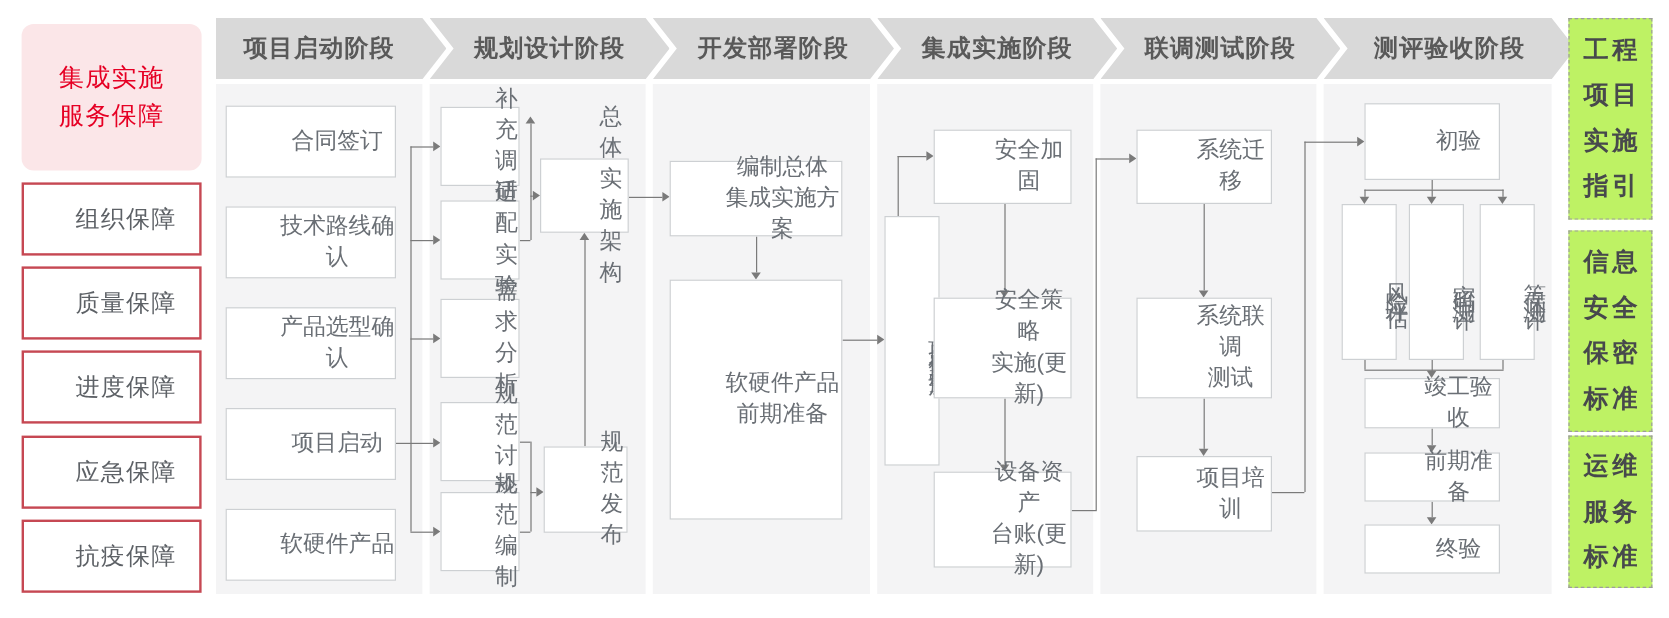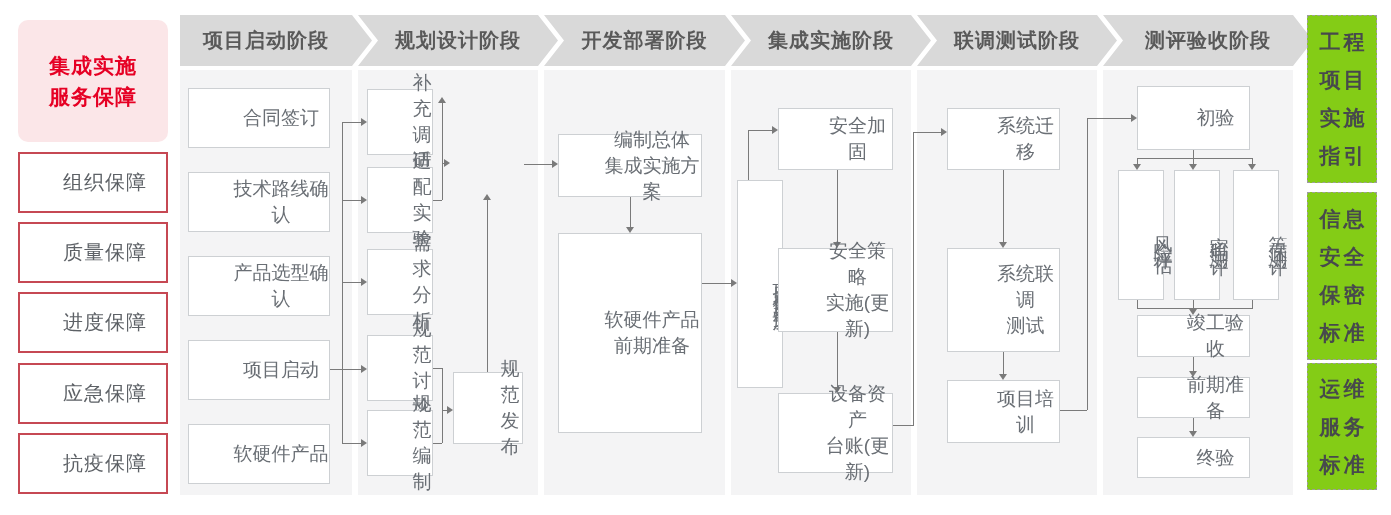--- a/index.html
+++ b/index.html
@@ -2,21 +2,21 @@
 <html><head>
 <meta charset="utf-8">
 <style>
   html,body{margin:0;padding:0;background:#fff;}
   body{font-family:"Liberation Sans","DejaVu Sans",sans-serif;}
   #canvas{position:relative;width:1391px;height:515px;background:#fff;overflow:hidden;}
 
   
   .side-title{position:absolute;left:18px;top:20px;width:150px;height:122px;background:#fbe6e8;
     border-radius:10px;display:flex;flex-direction:column;align-items:center;justify-content:center;
-    color:#e60024;font-size:21px;font-weight:bold;line-height:31px;letter-spacing:1px;}
+    color:#e60024;font-size:21px;font-weight:normal;line-height:31px;letter-spacing:1px;}
   .side-item{position:absolute;left:18px;width:150px;height:61px;background:#fff;
     border:2px solid #c64853;box-sizing:border-box;display:flex;align-items:center;justify-content:center;
     color:#5d6166;font-size:20px;letter-spacing:1px;padding-left:24px;}
 
   
   .hdr{position:absolute;top:15px;height:51px;background:#d9d9d9;color:#595959;
     font-size:20px;font-weight:bold;letter-spacing:1px;display:flex;align-items:center;justify-content:center;
     box-sizing:border-box;padding-right:20px;
     clip-path:polygon(0 0,calc(100% - 20px) 0,100% 50%,calc(100% - 20px) 100%,0 100%,20px 50%);}
   .hdr-first{clip-path:polygon(0 0,calc(100% - 20px) 0,100% 50%,calc(100% - 20px) 100%,0 100%);padding-left:0;}
@@ -34,21 +34,21 @@
   .vbox-small{letter-spacing:7px;}
 
   
   .cl{position:absolute;background:#7a7a7a;}
   .ar{position:absolute;width:0;height:0;}
   .ar-r{border-top:4px solid transparent;border-bottom:4px solid transparent;border-left:6px solid #7a7a7a;}
   .ar-d{border-left:4px solid transparent;border-right:4px solid transparent;border-top:6px solid #7a7a7a;}
   .ar-u{border-left:4px solid transparent;border-right:4px solid transparent;border-bottom:6px solid #7a7a7a;}
 
   
-  .std{position:absolute;left:1307px;width:70px;border:1.5px dashed #9d9d9d;box-sizing:border-box;background:#84cc16;
+  .std{position:absolute;left:1307px;width:70px;border:1.5px dashed #9d9d9d;box-sizing:border-box;background:#bef264;
     display:flex;flex-direction:column;align-items:center;justify-content:center;}
   .std-row{color:#47494c;font-size:21px;font-weight:bold;line-height:38px;letter-spacing:3px;text-indent:3px;white-space:nowrap;}
 </style>
 </head>
 <body>
 
 <div id="canvas">
 
   <div class="panel" style="left:180px;width:172px"></div>
   <div class="panel" style="left:358px;width:180px"></div>
@@ -161,20 +161,24 @@
       <span>分析</span>
   </div>
   <div class="box" style="left:367px;top:335px;width:66px;height:66px">
     <span>规范</span>
       <span>讨论</span>
   </div>
   <div class="box" style="left:367px;top:410px;width:66px;height:66px">
     <span>规范</span>
       <span>编制</span>
   </div>
+  <div class="box" style="left:450px;top:132px;width:74px;height:62px">
+    <span>总体实</span>
+      <span>施架构</span>
+  </div>
   <div class="box" style="left:453px;top:372px;width:70px;height:72px">
     <span>规范</span>
       <span>发布</span>
   </div>
 
   <div class="box" style="left:558px;top:134px;width:144px;height:63px">
     <span>编制总体</span>
       <span>集成实施方案</span>
   </div>
   <div class="box" style="left:558px;top:233px;width:144px;height:200px">
@@ -187,21 +191,21 @@
   <div class="box" style="left:778px;top:248px;width:115px;height:84px">
     <span>安全策略</span>
       <span>实施(更新)</span>
   </div>
   <div class="box" style="left:778px;top:393px;width:115px;height:80px">
     <span>设备资产</span>
       <span>台账(更新)</span>
   </div>
 
   <div class="box" style="left:947px;top:108px;width:113px;height:62px">系统迁移</div>
-  <div class="box" style="left:947px;top:248px;width:113px;height:104px">
+  <div class="box" style="left:947px;top:248px;width:113px;height:84px">
     <span>系统联调</span>
       <span>测试</span>
   </div>
   <div class="box" style="left:947px;top:380px;width:113px;height:63px">项目培训</div>
 
   <div class="box" style="left:1137px;top:86px;width:113px;height:64px">初验</div>
   <div class="box vbox vbox-small" style="left:1118px;top:170px;width:39px;height:130px">风险评估</div>
   <div class="box vbox vbox-small" style="left:1174px;top:170px;width:39px;height:130px">密码测评</div>
   <div class="box vbox vbox-small" style="left:1233px;top:170px;width:39px;height:130px">等保测评</div>
   <div class="box" style="left:1137px;top:315px;width:113px;height:42px">竣工验收</div>

